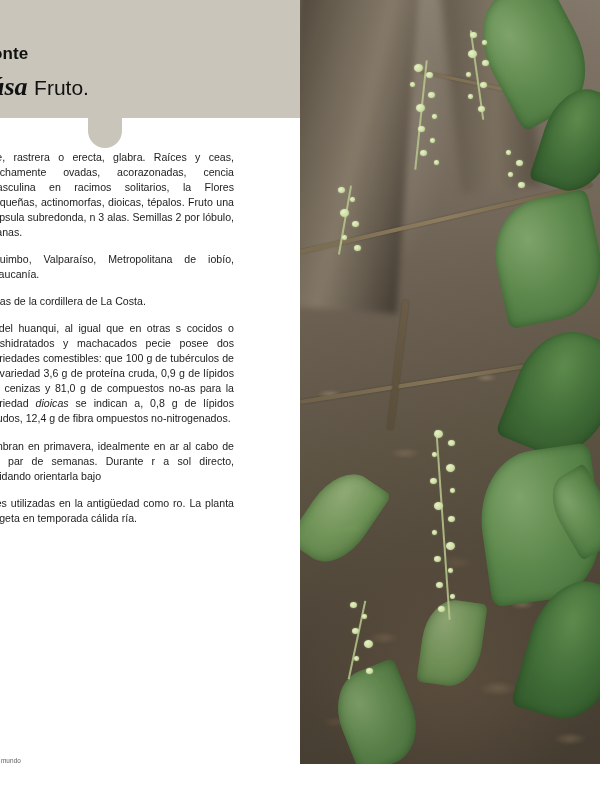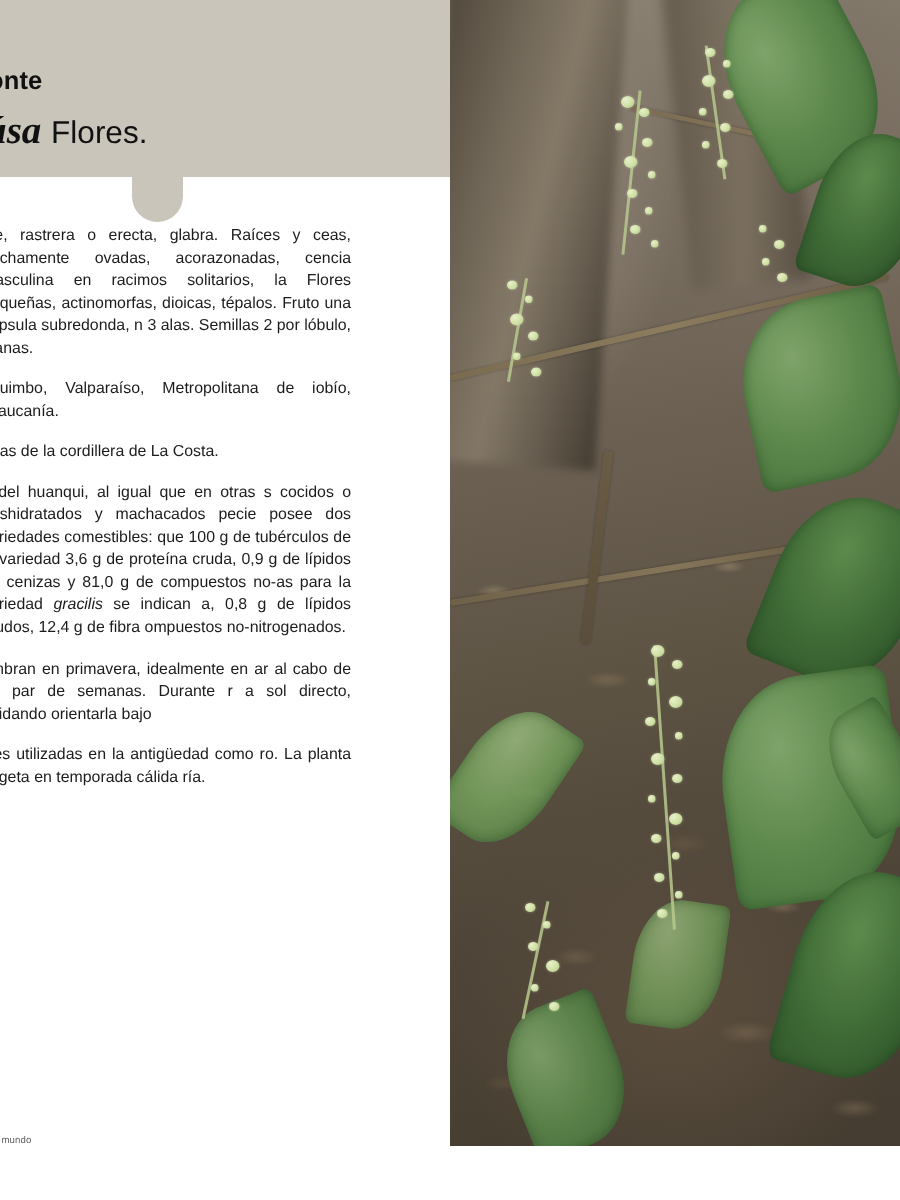--- a/index.html
+++ b/index.html
@@ -218,30 +218,30 @@
 </style>
 </head>
 <body>
 
 <div class="page">
 
   <div class="header-band">
     <div class="common-name">onte</div>
     <div class="sci-name">
       <span class="genus">úsa</span>
-      <span class="author">Flores.</span>
+      <span class="author">Fruto.</span>
     </div>
   </div>
   <div class="band-notch"></div>
 
   <div class="text-col">
     <p class="para">ble, rastrera o erecta, glabra. Raíces y ceas, anchamente ovadas, acorazonadas, cencia masculina en racimos solitarios, la  Flores pequeñas, actinomorfas, dioicas,  tépalos. Fruto una cápsula subredonda, n 3 alas. Semillas 2 por lóbulo, planas.</p>
     <p class="para">oquimbo, Valparaíso, Metropolitana de iobío, Araucanía.</p>
     <p class="para">adas de la cordillera de La Costa.</p>
-    <p class="para">s del huanqui, al igual que en otras s cocidos o deshidratados y machacados pecie posee dos variedades comestibles: que 100 g de tubérculos de la variedad 3,6 g de proteína cruda, 0,9 g de lípidos de cenizas y 81,0 g de compuestos no-as para la variedad <i>gracilis</i> se indican a, 0,8 g de lípidos crudos, 12,4 g de fibra ompuestos no-nitrogenados.</p>
+    <p class="para">s del huanqui, al igual que en otras s cocidos o deshidratados y machacados pecie posee dos variedades comestibles: que 100 g de tubérculos de la variedad 3,6 g de proteína cruda, 0,9 g de lípidos de cenizas y 81,0 g de compuestos no-as para la variedad <i>dioicas</i> se indican a, 0,8 g de lípidos crudos, 12,4 g de fibra ompuestos no-nitrogenados.</p>
     <p class="para">embran en primavera, idealmente en ar al cabo de un par de semanas. Durante r a sol directo, cuidando orientarla bajo</p>
     <p class="para">cies utilizadas en la antigüedad como ro. La planta vegeta en temporada cálida ría.</p>
   </div>
 
   <div class="footer">partes del mundo</div>
 
   <div class="photo">
     <div class="bg"></div>
     <div class="trunk"></div>
     <div class="trunk2"></div>

